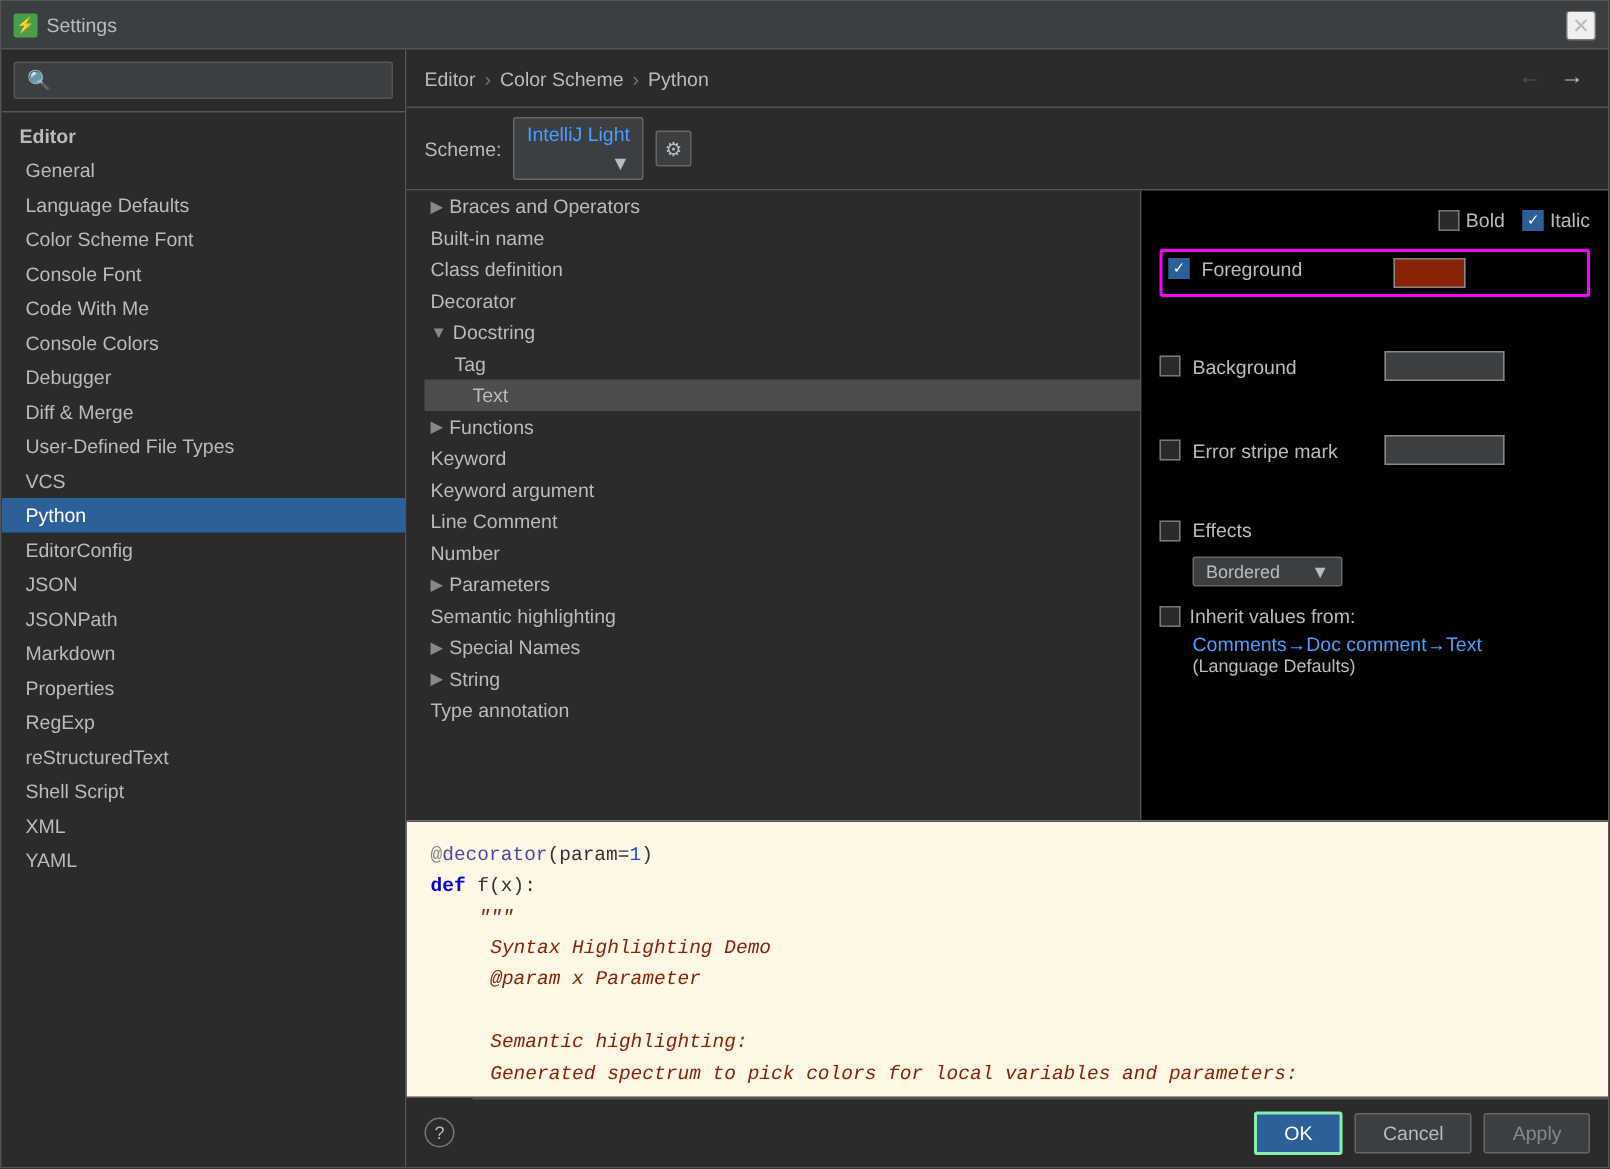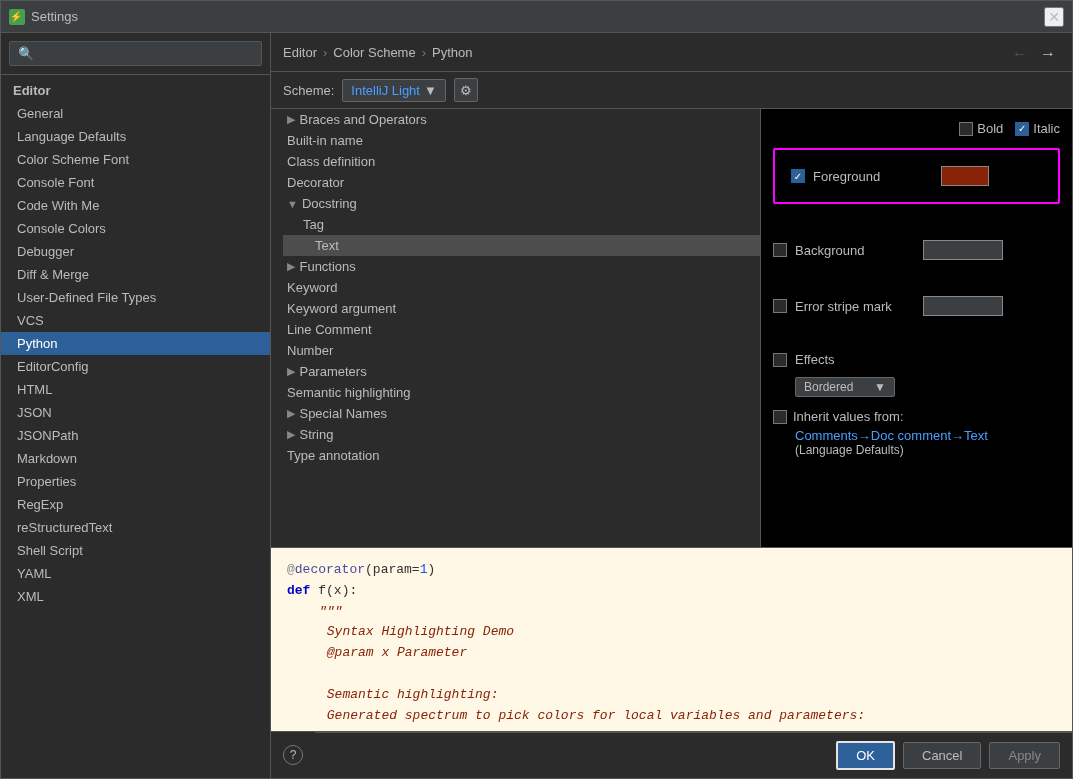--- a/index.html
+++ b/index.html
@@ -154,22 +154,23 @@
     .scheme-label { color: #bbb; font-size: 13px; }
     .scheme-select {
       background: #3c3f41;
       border: 1px solid #666;
       color: #4a9eff;
       padding: 3px 8px;
       font-size: 13px;
       border-radius: 2px;
       cursor: pointer;
       display: flex;
-      align-items: flex-start;
+      align-items: flex-end;
       gap: 4px;
+      flex-direction: column;
     }
     .scheme-gear {
       width: 24px;
       height: 24px;
       background: #3c3f41;
       border: 1px solid #666;
       border-radius: 2px;
       display: flex;
       align-items: center;
       justify-content: center;
@@ -248,25 +249,24 @@
       background: #3c3f41;
       cursor: pointer;
     }
     .prop-label {
       color: #bbb;
       font-size: 13px;
       width: 120px;
     }
     .foreground-row {
       display: flex;
-      align-items: center;
       gap: 8px;
       margin-bottom: 10px;
       border: 2px solid #ff00ff;
-      padding: 16px;
+      padding: 4px;
       border-radius: 2px;
     }
     .bold-italic-row {
       display: flex;
       align-items: center;
       gap: 12px;
       margin-bottom: 12px;
       justify-content: flex-end;
     }
     .bold-italic-label {
@@ -344,21 +344,21 @@
       font-size: 13px;
       border-radius: 2px;
       cursor: pointer;
       border: 1px solid #666;
       background: #3c3f41;
       color: #bbb;
     }
     .btn-ok {
       background: #2d6099;
       color: white;
-      border: 2px solid #e5e5e5;
+      border: 2px solid #86efac;
     }
     .btn-apply { background: #3c3f41; color: #888; }
     .help-area {
       padding: 8px 12px;
       display: flex;
       align-items: center;
     }
     .help-btn {
       width: 20px;
       height: 20px;
@@ -402,30 +402,29 @@
         <div class="sidebar-item">Color Scheme Font</div>
         <div class="sidebar-item">Console Font</div>
         <div class="sidebar-item">Code With Me</div>
         <div class="sidebar-item">Console Colors</div>
         <div class="sidebar-item">Debugger</div>
         <div class="sidebar-item">Diff &amp; Merge</div>
         <div class="sidebar-item">User-Defined File Types</div>
         <div class="sidebar-item">VCS</div>
         <div class="sidebar-item active">Python</div>
         <div class="sidebar-item">EditorConfig</div>
-        <div class="sidebar-item">HTML</div>
         <div class="sidebar-item">JSON</div>
         <div class="sidebar-item">JSONPath</div>
         <div class="sidebar-item">Markdown</div>
         <div class="sidebar-item">Properties</div>
         <div class="sidebar-item">RegExp</div>
         <div class="sidebar-item">reStructuredText</div>
         <div class="sidebar-item">Shell Script</div>
+        <div class="sidebar-item">XML</div>
         <div class="sidebar-item">YAML</div>
-        <div class="sidebar-item">XML</div>
       </div>
     </div>
 
     <div class="main-content">
 
       <div class="breadcrumb-bar">
         <span class="breadcrumb-text">Editor</span>
         <span class="breadcrumb-sep">›</span>
         <span class="breadcrumb-text">Color Scheme</span>
         <span class="breadcrumb-sep">›</span>

